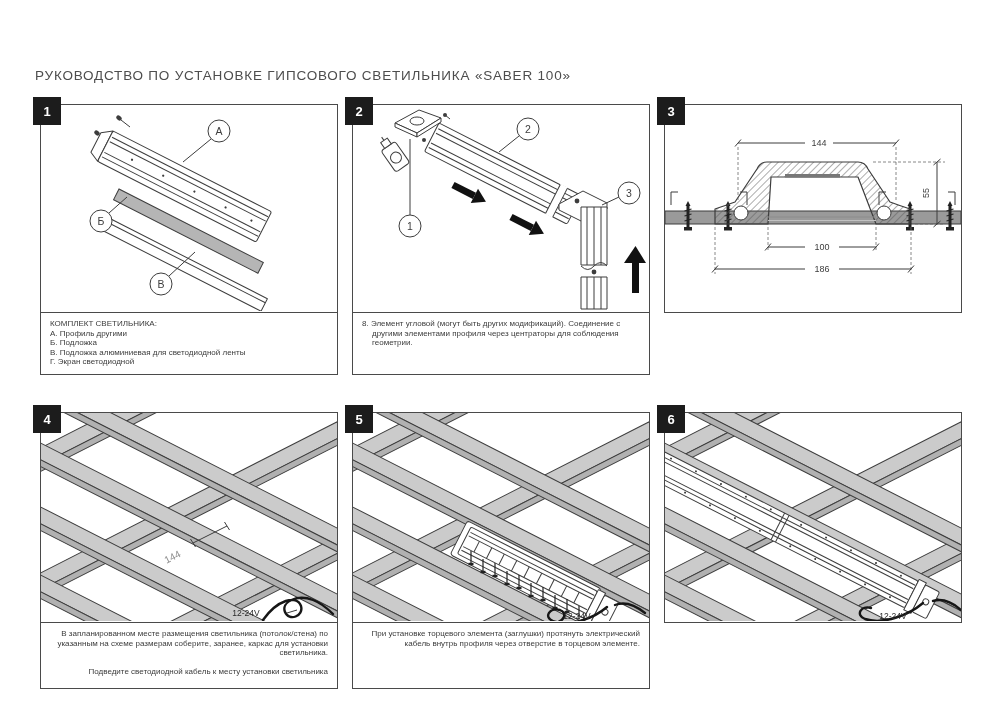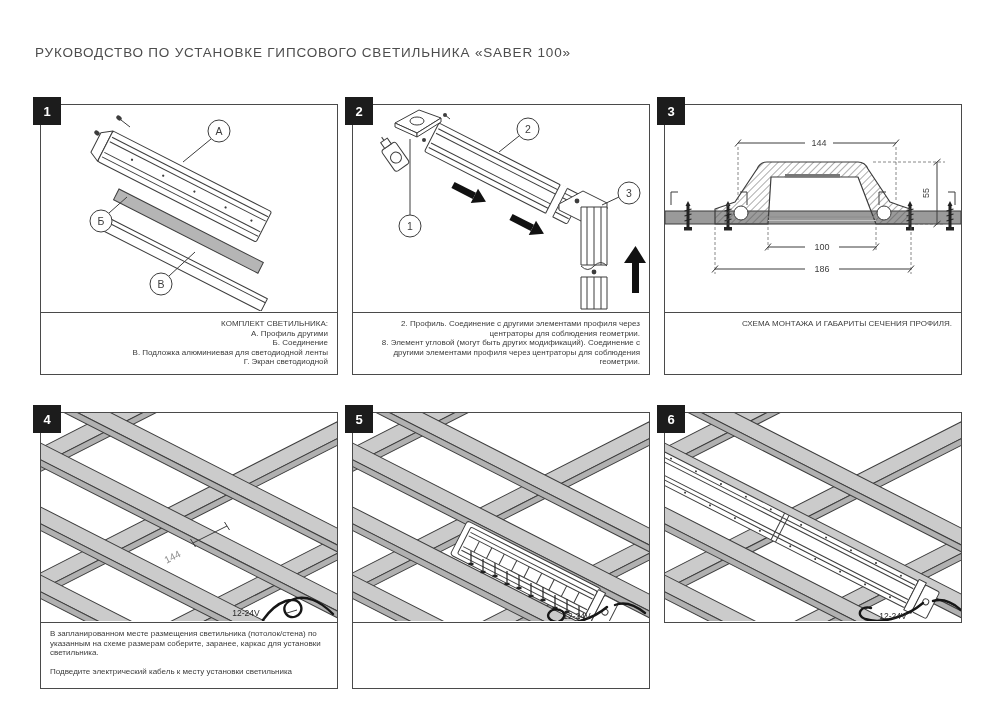--- a/index.html
+++ b/index.html
@@ -1,26 +1,26 @@
 <!DOCTYPE html>
 <html><head>
 <meta charset="utf-8">
 <style>
   html,body{margin:0;padding:0;background:#fff;}
   body{width:1000px;height:707px;position:relative;font-family:"Liberation Sans",sans-serif;color:#3b3b3b;}
-  .page-title{position:absolute;left:35px;top:45px;font-size:13.5px;letter-spacing:.8px;color:#4d4d4d;font-weight:500;}
+  .page-title{position:absolute;left:35px;top:68px;font-size:13.5px;letter-spacing:.8px;color:#4d4d4d;font-weight:500;}
   .panel{position:absolute;width:296px;border:1px solid #4a4a4a;background:#fff;}
   .panel .badge{position:absolute;left:-8px;top:-8px;width:28px;height:28px;background:#1c1c1c;color:#fff;
     font-size:13px;font-weight:bold;display:flex;align-items:center;justify-content:center;z-index:5;}
   .diagram{position:relative;overflow:hidden;}
   .panel.r1 .diagram{height:207px;}
   .panel.r2 .diagram{height:209px;}
   .caption{border-top:1px solid #4a4a4a;padding:6px 9px 4px 9px;font-size:8px;line-height:9.6px;color:#3b3b3b;}
-  .panel.r1 .caption{height:51px;text-align:right;}
-  .panel.r2 .caption{height:55px;}
+  .panel.r1 .caption{height:51px;}
+  .panel.r2 .caption{height:55px;text-align:right;}
   .caption .para{margin:0 0 9px 0;}
   .caption .item{padding-left:10px;text-indent:-10px;}
   svg{display:block;}
   .ln{stroke:#3d3d3d;fill:none;stroke-width:1;}
   .wh{fill:#fff;stroke:#3d3d3d;stroke-width:1;stroke-linejoin:round;}
   .gy{fill:#b5b5b5;stroke:#3d3d3d;stroke-width:1;}
   .dim{stroke:#3d3d3d;stroke-width:1;fill:none;}
   .dash{stroke:#6a6a6a;stroke-width:.8;fill:none;stroke-dasharray:3 2;}
   .ctxt{font:10.5px "Liberation Sans",sans-serif;fill:#3d3d3d;text-anchor:middle;}
   .dtxt{font:9px "Liberation Sans",sans-serif;fill:#3d3d3d;text-anchor:middle;}
@@ -124,21 +124,21 @@
       <g>
         <line class="ln" x1="128" y1="171" x2="154" y2="147"></line>
         <circle class="wh" cx="120" cy="179" r="11"></circle>
         <text class="ctxt" x="120" y="183">В</text>
       </g>
     </svg>
   </div>
   <div class="caption">
     <div>КОМПЛЕКТ СВЕТИЛЬНИКА:</div>
     <div>А. Профиль другими</div>
-    <div>Б. Соединение</div>
+    <div>Б. Подложка</div>
     <div>В. Подложка алюминиевая для светодиодной ленты</div>
     <div>Г. Экран светодиодной</div>
   </div>
 </section>
 
 <section class="panel r1" style="left:352px;top:104px;">
   <div class="badge">2</div>
   <div class="diagram">
     <svg width="296" height="206" viewBox="0 0 296 206">
       <g>
@@ -205,21 +205,20 @@
         <text class="ctxt" x="175" y="28">2</text>
       </g>
       <g>
         <line class="ln" x1="266" y1="92" x2="249" y2="100"></line>
         <circle class="wh" cx="276" cy="88" r="11"></circle>
         <text class="ctxt" x="276" y="92">3</text>
       </g>
     </svg>
   </div>
   <div class="caption">
-    <div class="item">2. Профиль. Соединение с другими элементами профиля через центраторы для соблюдения геометрии.</div>
     <div class="item">8. Элемент угловой (могут быть других модификаций). Соединение с другими элементами профиля через центраторы для соблюдения геометрии.</div>
   </div>
 </section>
 
 <section class="panel r1" style="left:664px;top:104px;">
   <div class="badge">3</div>
   <div class="diagram">
     <svg width="296" height="206" viewBox="0 0 296 206">
       <defs>
         <pattern id="hatch" width="5" height="5" patternUnits="userSpaceOnUse" patternTransform="rotate(45)">
@@ -273,23 +272,20 @@
         <line class="dash" x1="50" y1="122" x2="50" y2="169"></line>
         <line class="dash" x1="246" y1="122" x2="246" y2="169"></line>
         <line class="dim" x1="50" y1="164" x2="140" y2="164"></line>
         <line class="dim" x1="174" y1="164" x2="246" y2="164"></line>
         <line class="dim" x1="47" y1="167.5" x2="53" y2="160.5"></line>
         <line class="dim" x1="243" y1="167.5" x2="249" y2="160.5"></line>
         <text class="dtxt" x="157" y="167">186</text>
       </g>
     </svg>
   </div>
-  <div class="caption">
-    <div>СХЕМА МОНТАЖА И ГАБАРИТЫ СЕЧЕНИЯ ПРОФИЛЯ.</div>
-  </div>
 </section>
 
 <section class="panel r2" style="left:40px;top:412px;">
   <div class="badge">4</div>
   <div class="diagram">
     <svg width="296" height="208" viewBox="0 0 296 208">
       <use href="#beamgrid"></use>
       <g>
         <line class="dim" x1="152" y1="130" x2="186" y2="113" stroke="#8f8f8f"></line>
         <line class="dim" x1="149.5" y1="126" x2="154.5" y2="134" stroke="#8f8f8f"></line>
@@ -298,21 +294,21 @@
       </g>
       <g>
         <path class="cable" d="M222,207 c14,-20 34,-26 38,-14 c3,10 -12,16 -16,6 c-4,-10 12,-18 28,-12 c8,3 14,8 20,14"></path>
         <line class="ln" x1="246" y1="200" x2="256" y2="197"></line>
       </g>
       <text class="vtxt" x="205" y="203" text-anchor="middle">12-24V</text>
     </svg>
   </div>
   <div class="caption">
     <p class="para">В запланированном месте размещения светильника (потолок/стена) по указанным на схеме размерам соберите, заранее, каркас для установки светильника.</p>
-    <p class="para">Подведите электрический кабель к месту установки светильника</p>
+    <p class="para">Подведите светодиодной кабель к месту установки светильника</p>
   </div>
 </section>
 
 <section class="panel r2" style="left:352px;top:412px;">
   <div class="badge">5</div>
   <div class="diagram">
     <svg width="296" height="208" viewBox="0 0 296 208">
       <use href="#beamgrid"></use>
       <g transform="translate(118,114) rotate(27)">
         <rect class="wh" x="-6" y="-4" width="150" height="38" rx="3"></rect>
@@ -360,20 +356,21 @@
           </g>
       </g>
       <g>
         <path class="cable" d="M254,194 c-14,12 -38,20 -54,14 c-10,-4 -3,-14 7,-11 c8,3 4,12 -6,13"></path>
         <path class="cable" d="M262,192 c10,-4 20,0 30,8"></path>
       </g>
       <text class="vtxt" x="224" y="206" text-anchor="middle">12-24V</text>
     </svg>
   </div>
   <div class="caption">
+    <p class="para">При установке торцевого элемента (заглушки) протянуть электрический кабель внутрь профиля через отверстие в торцевом элементе.</p>
   </div>
 </section>
 
 <section class="panel r2" style="left:664px;top:412px;">
   <div class="badge">6</div>
   <div class="diagram">
     <svg width="296" height="208" viewBox="0 0 296 208">
       <use href="#beamgrid"></use>
       <g transform="translate(-14,32) rotate(27)">
         <rect class="wh" x="0" y="0" width="300" height="30" rx="2"></rect>

